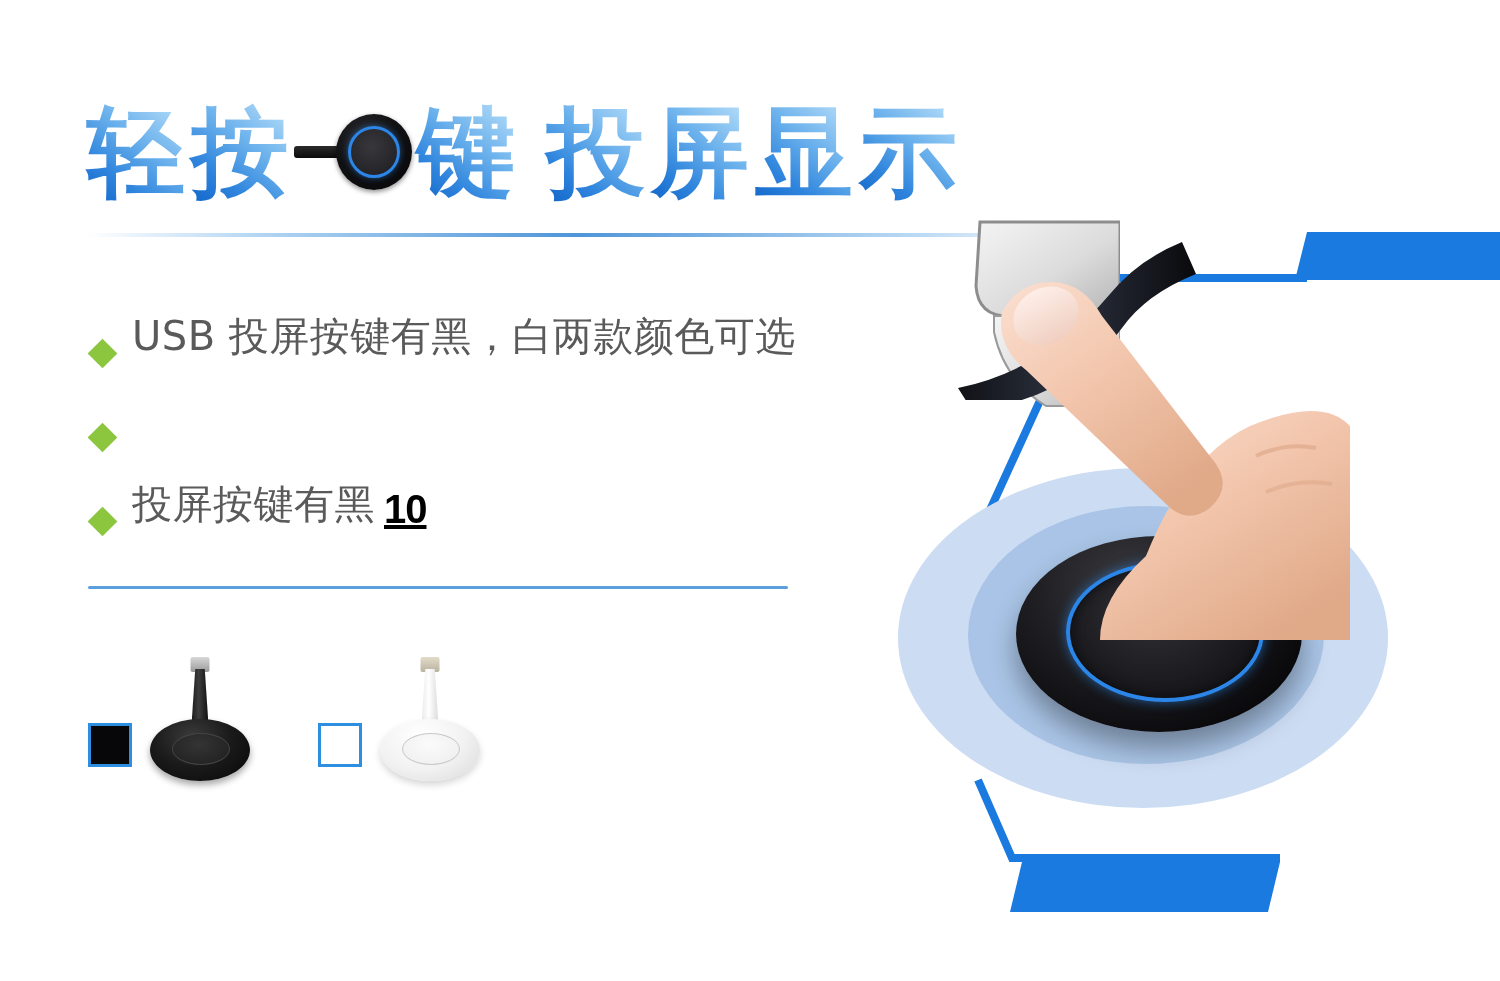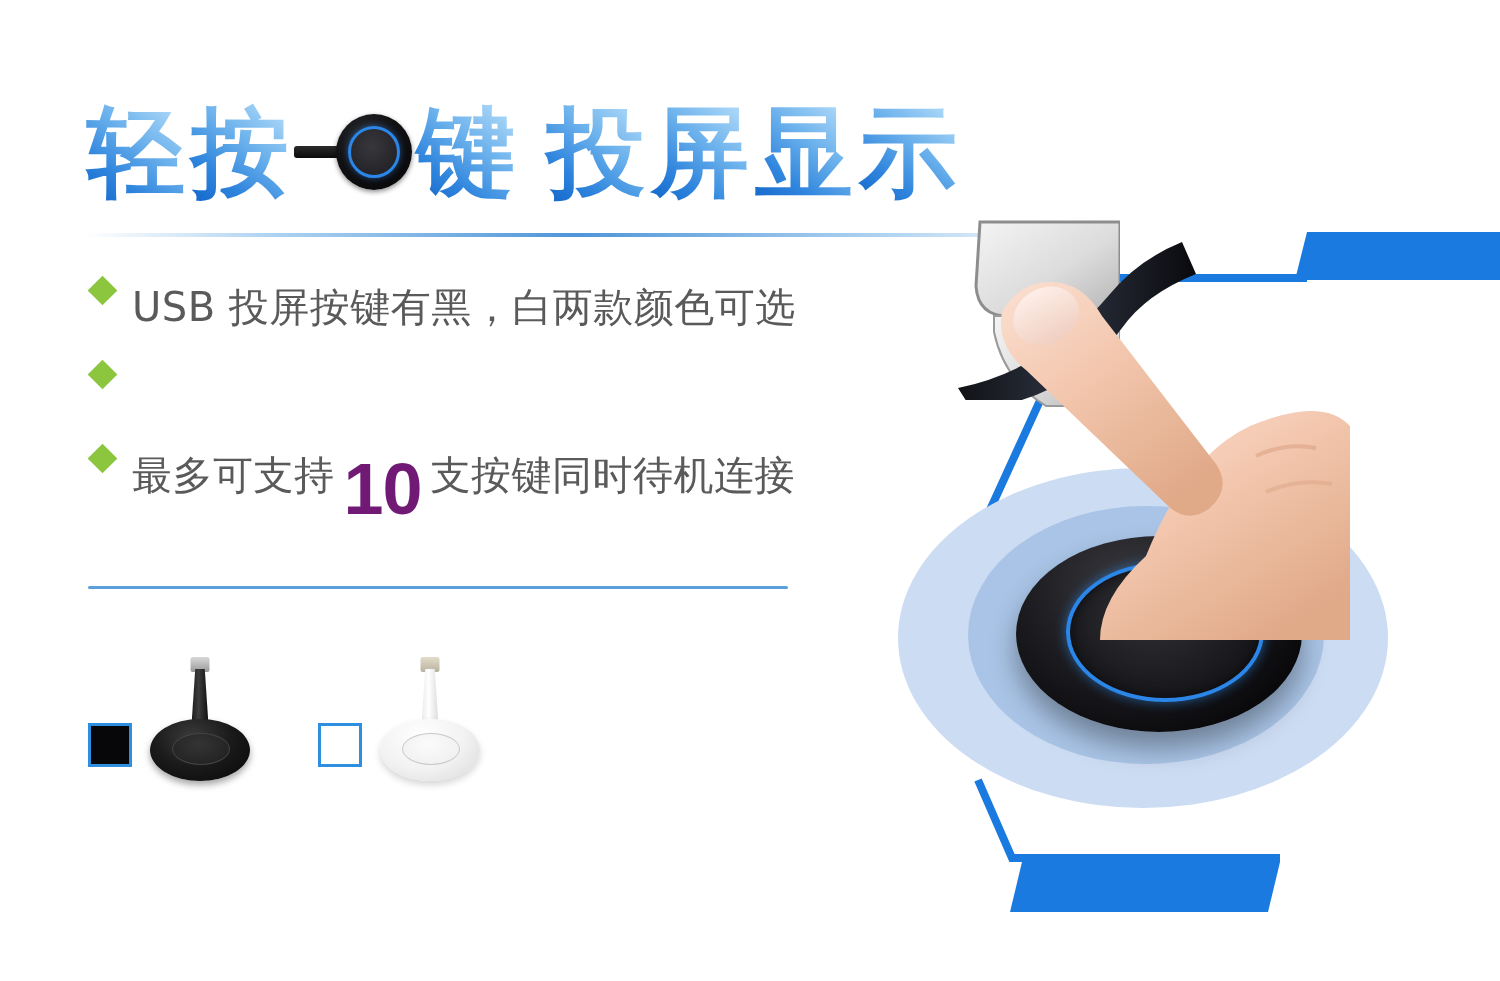--- a/index.html
+++ b/index.html
@@ -63,37 +63,38 @@
     border-radius:2px;
   }
   .divider-bottom{
     position:absolute;left:88px;top:586px;width:700px;height:3px;
     background:#5c9fdd;border-radius:2px;
   }
 
   
   .bullets{position:absolute;left:92px;top:280px;width:900px;}
   .bullet{
-    display:flex;align-items:flex-start;
+    display:flex;align-items:flex-end;
     height:84px;
     color:#5a5a5a;
     font-size:40px;
     white-space:nowrap;
     font-family:"DejaVu Sans","Liberation Sans",sans-serif;
   }
   .bullet .diamond{
     width:21px;height:21px;background:#8cc63f;
     transform:rotate(45deg);
     margin-right:19px;flex:none;
   }
   .bullet .txt{letter-spacing:.5px;}
   .bullet .num{
-    color:#701a75;font-weight:bold;font-size:72px;
+    color:#000000;font-weight:bold;font-size:40px;
     padding:0 9px;letter-spacing:-1px;
     font-family:"Liberation Sans","DejaVu Sans",sans-serif;
+    text-decoration:underline;
   }
 
   
   .color-options{position:absolute;left:88px;top:655px;display:flex;align-items:flex-end;}
   .opt{display:flex;align-items:flex-end;}
   .opt + .opt{margin-left:66px;}
   .swatch{
     width:38px;height:38px;border:3px solid #2e8fe0;
     margin-bottom:18px;flex:none;
   }
@@ -213,23 +214,22 @@
       <span class="diamond"></span>
       <span class="txt">USB 投屏按键有黑，白两款颜色可选</span>
     </div>
 
     <div class="bullet">
       <span class="diamond"></span>
     </div>
 
     <div class="bullet">
       <span class="diamond"></span>
-      <span class="txt">最多可支持</span>
+      <span class="txt">投屏按键有黑</span>
       <span class="num">10</span>
-      <span class="txt">支按键同时待机连接</span>
     </div>
 
   </div>
 
   <div class="divider-bottom"></div>
 
   <div class="color-options">
 
     <div class="opt">
       <span class="swatch black"></span>

